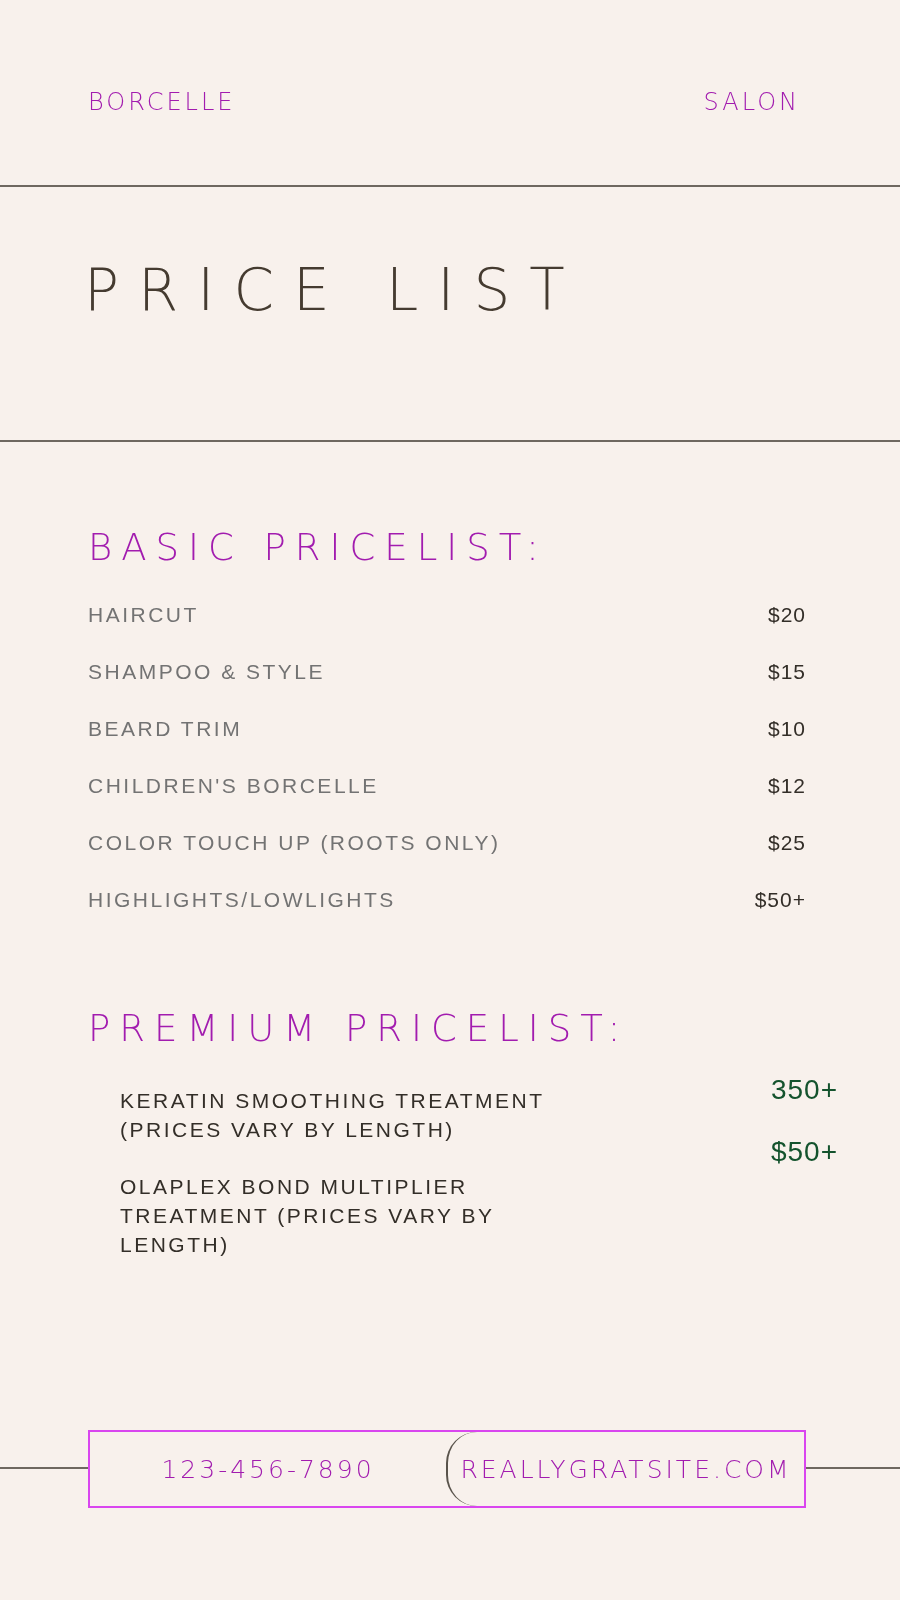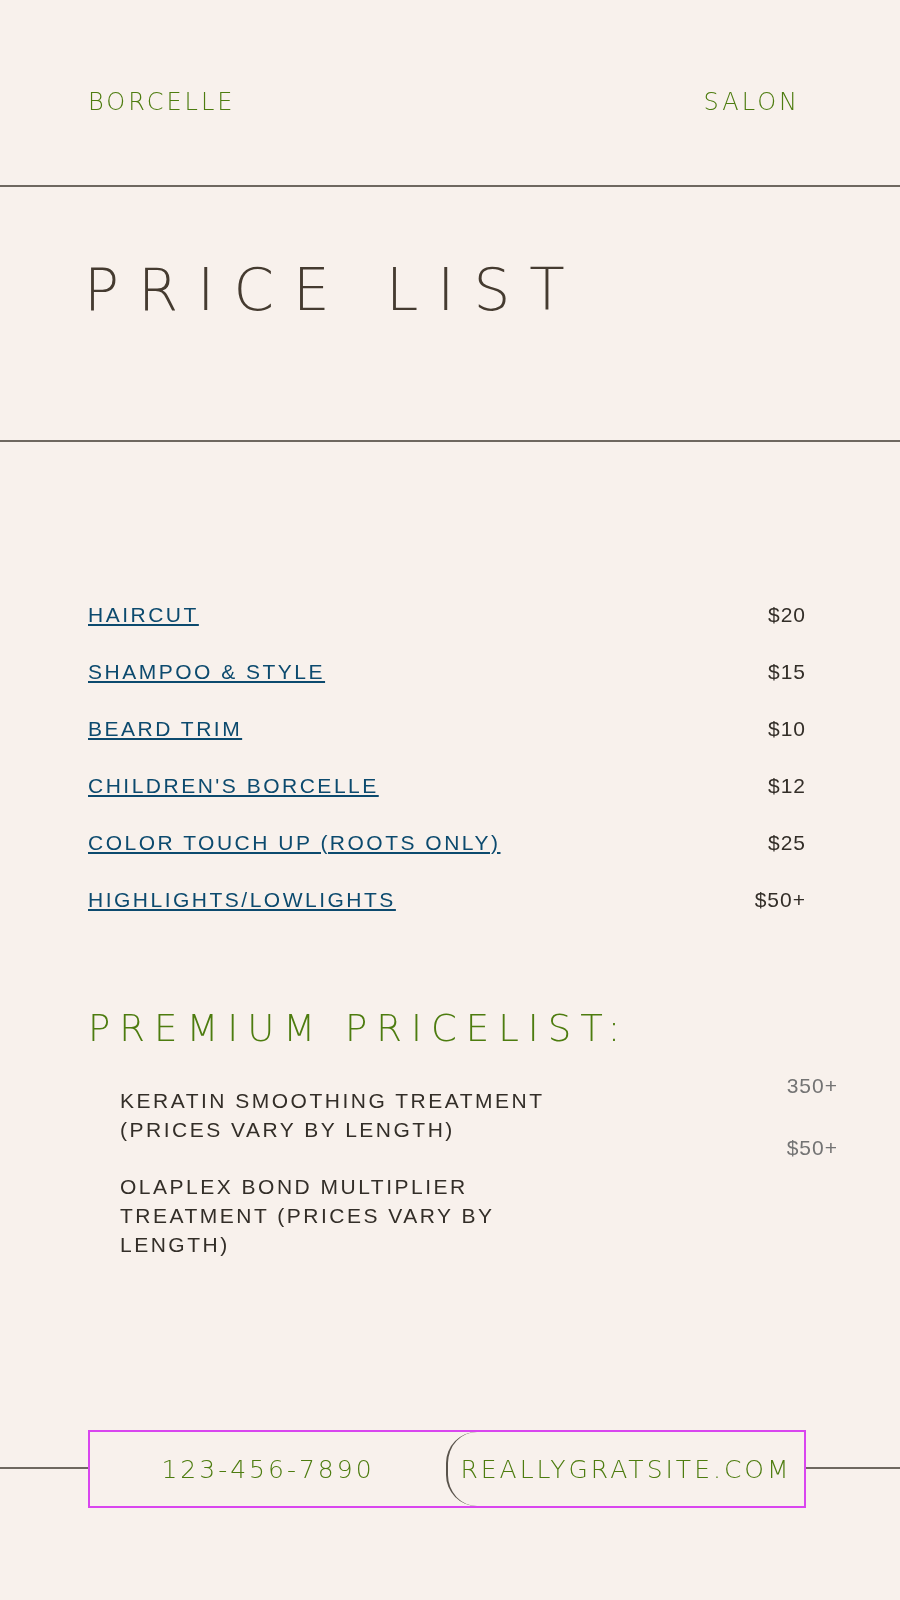--- a/index.html
+++ b/index.html
@@ -17,21 +17,21 @@
     position: relative;
     width: 900px;
     height: 1600px;
     overflow: hidden;
     background: #f8f1ec;
   }
   
   .display {
     font-family: "DejaVu Sans", sans-serif;
     font-weight: 200;
-    color: #4d7c0f;
+    color: #a21caf;
   }
   .hline {
     position: absolute;
     left: 0;
     width: 900px;
     height: 2px;
     background: #6e6860;
   }
   #line-top    { top: 185px; }
   #line-mid    { top: 440px; }
@@ -81,22 +81,21 @@
   .row {
     height: 57px;
     display: flex;
     align-items: center;
     justify-content: space-between;
   }
   .row .label {
     font-size: 21px;
     letter-spacing: 2.5px;
     font-weight: 500;
-    color: #0c4a6e;
-    text-decoration: underline;
+    color: #737373;
   }
   .row .price {
     font-size: 21px;
     letter-spacing: 1px;
     font-weight: 500;
     color: #332e28;
   }
 
   .premium-block {
     position: absolute;
@@ -114,24 +113,24 @@
     letter-spacing: 2.5px;
     line-height: 29px;
     font-weight: 500;
     color: #332e28;
   }
   #premium-label-0 { top: 16px; }
   #premium-label-1 { top: 102px; }
   .premium-price {
     position: absolute;
     right: 0;
-    font-size: 21px;
+    font-size: 28px;
     letter-spacing: 1px;
     font-weight: 500;
-    color: #737373;
+    color: #14532d;
   }
   #premium-price-0 { top: 4px; }
   #premium-price-1 { top: 66px; }
 
   .footer-box {
     position: absolute;
     left: 88px;
     top: 1430px;
     width: 718px;
     height: 78px;
@@ -161,20 +160,21 @@
 
   <div class="brand display">BORCELLE</div>
   <div class="salon display">SALON</div>
 
   <div class="hline" id="line-top"></div>
 
   <div class="title display">PRICE LIST</div>
 
   <div class="hline" id="line-mid"></div>
 
+  <div class="section-heading display" id="basic-heading">BASIC PRICELIST:</div>
 
   <div class="rows">
     <div class="row">
       <span class="label">HAIRCUT</span>
       <span class="price">$20</span>
     </div>
     <div class="row">
       <span class="label">SHAMPOO &amp; STYLE</span>
       <span class="price">$15</span>
     </div>

